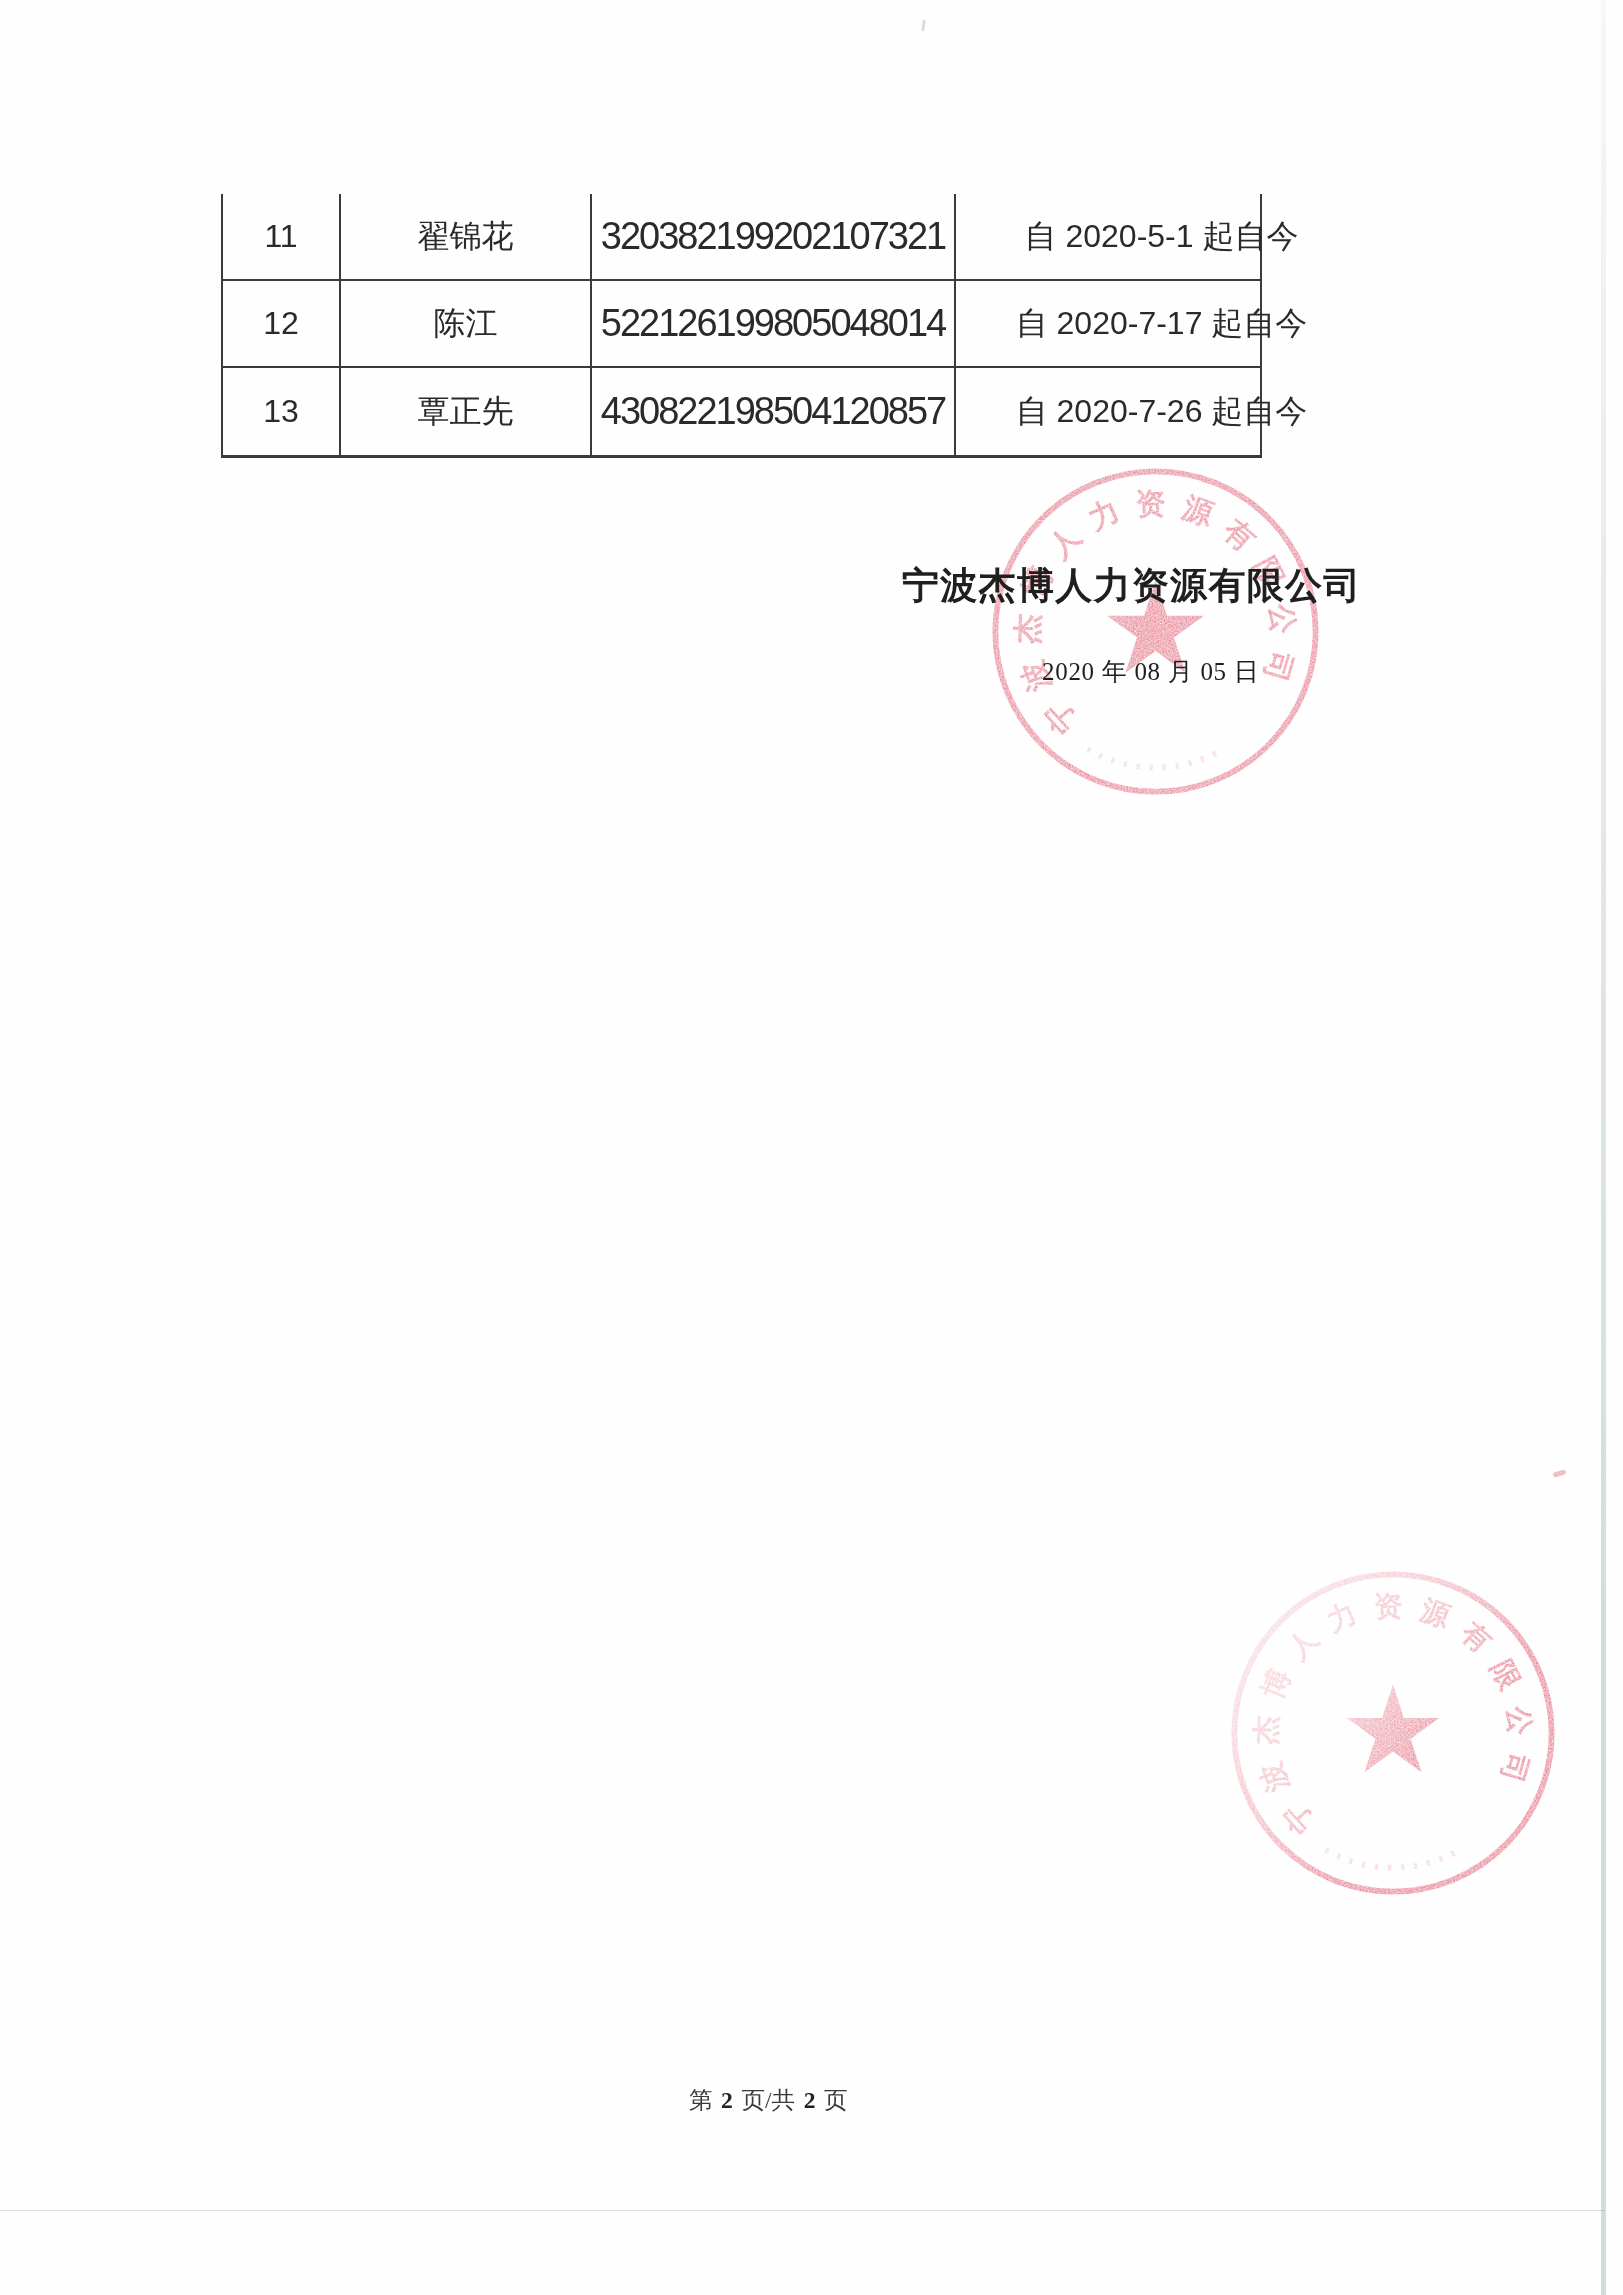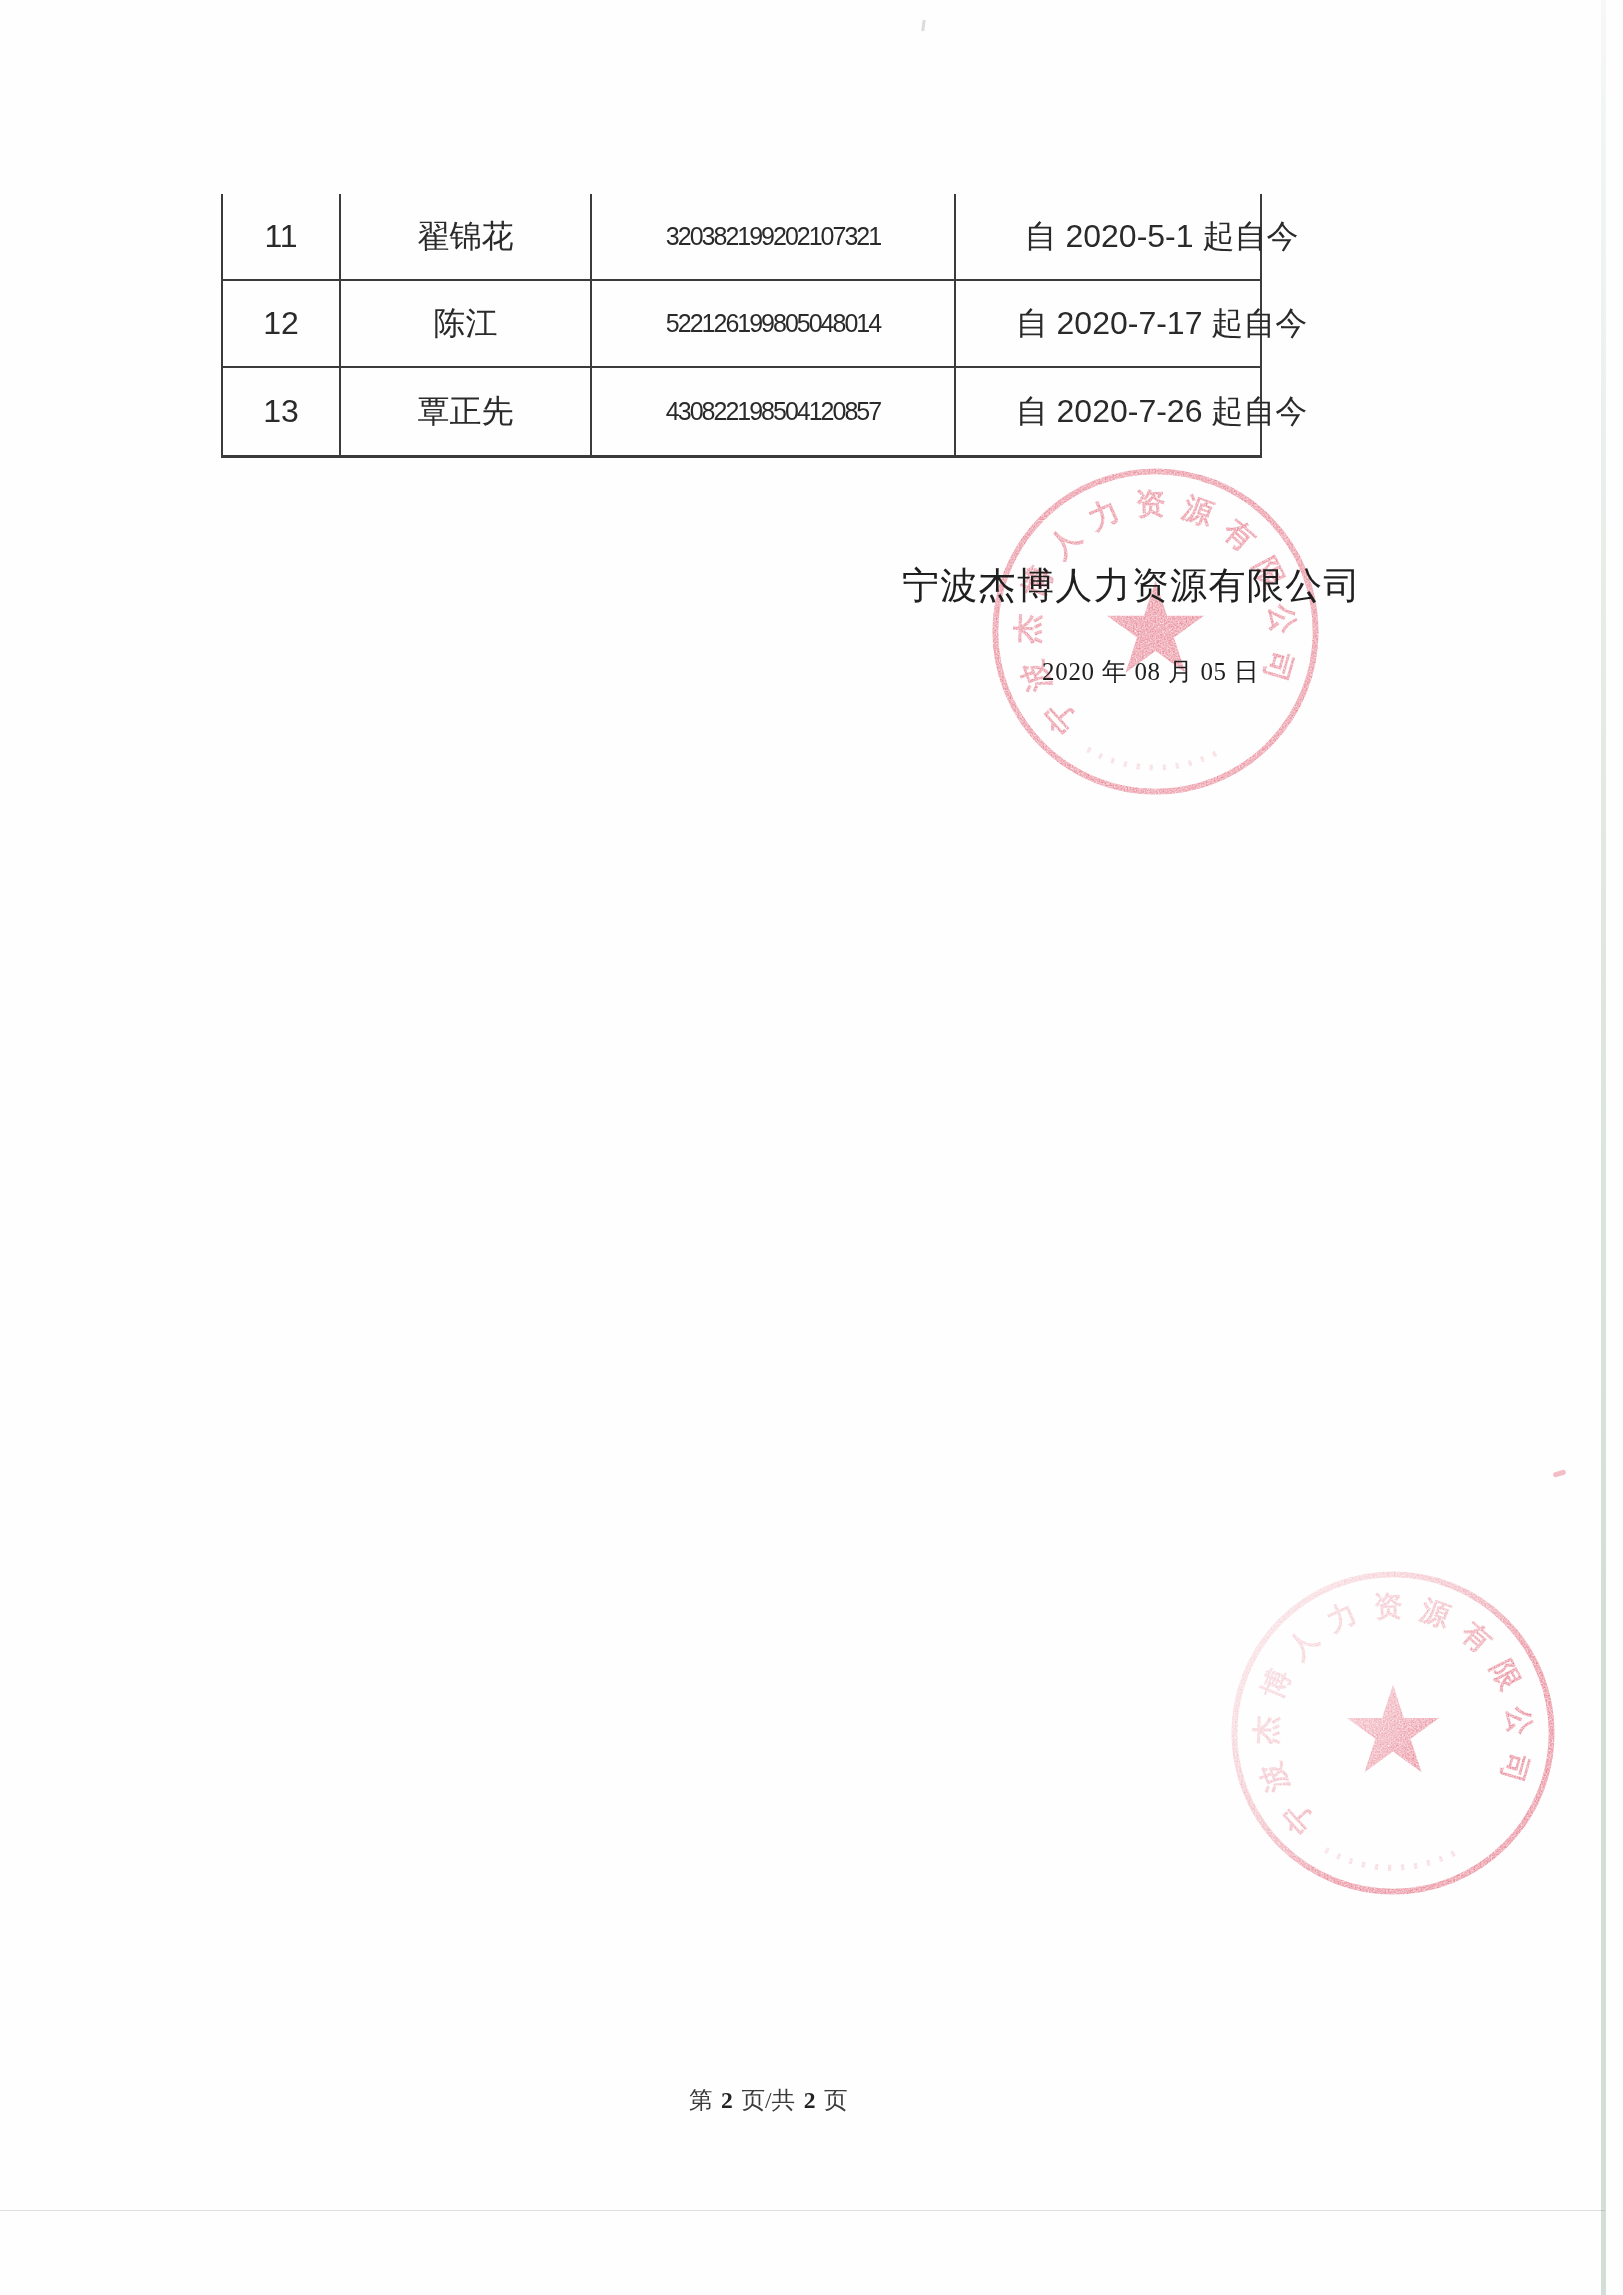--- a/index.html
+++ b/index.html
@@ -22,28 +22,28 @@
     display:grid;grid-template-columns:118px 251px 364px 411px;
     height:87px;border-bottom:2px solid #3b3b3b;box-sizing:border-box;
   }
   .t-row:last-child{border-bottom:none;}
   .t-cell{
     display:flex;align-items:center;justify-content:center;
     border-right:2px solid #3b3b3b;box-sizing:border-box;
     font-size:32px;letter-spacing:0;white-space:nowrap;color:#2a2a2a;
   }
   .t-cell:last-child{border-right:none;}
-  .t-cell.idnum{font-size:25px;letter-spacing:-2px;}
+  .t-cell.idnum{font-size:38px;letter-spacing:-2px;}
 
   
   .company-line{
     position:absolute;left:902px;top:564px;
     font-family:"Liberation Serif","DejaVu Serif",serif;
     font-size:37px;line-height:44px;letter-spacing:1.3px;
-    color:#1f1f1f;white-space:nowrap;z-index:5;
+    color:#1f1f1f;white-space:nowrap;z-index:5;font-weight:bold;
   }
   .date-line{
     position:absolute;left:1042px;top:651px;
     font-family:"Liberation Serif","DejaVu Serif",serif;
     font-size:25px;line-height:41px;letter-spacing:0.7px;
     color:#1f1f1f;white-space:nowrap;z-index:5;
   }
 
   
   .footer{

